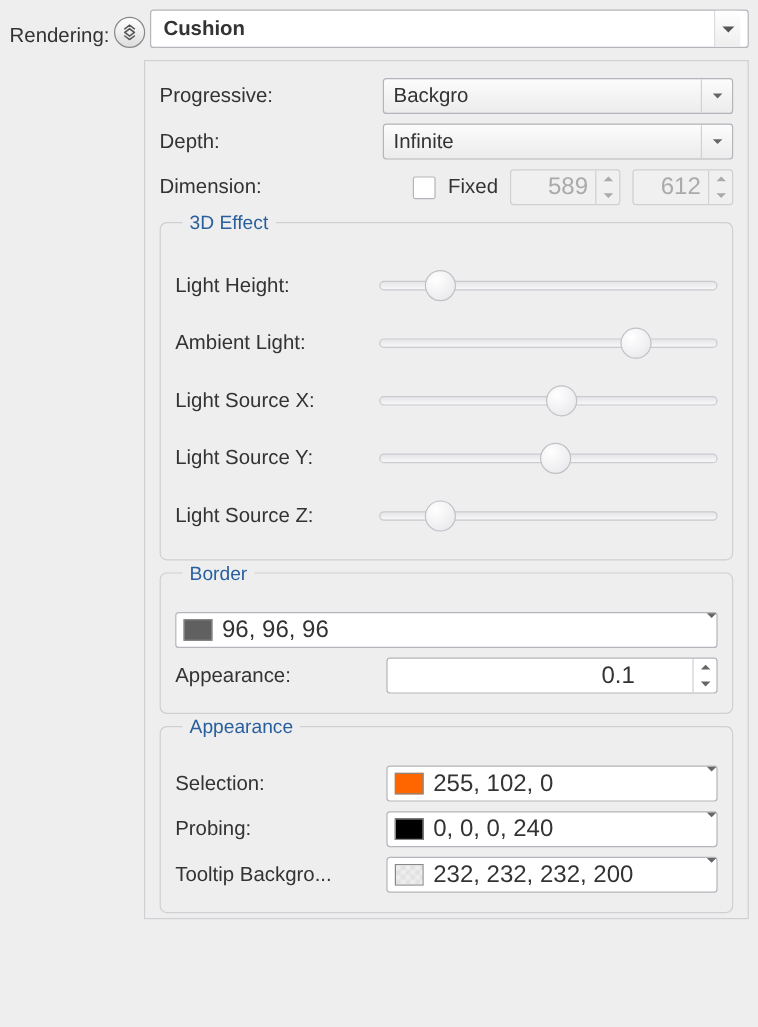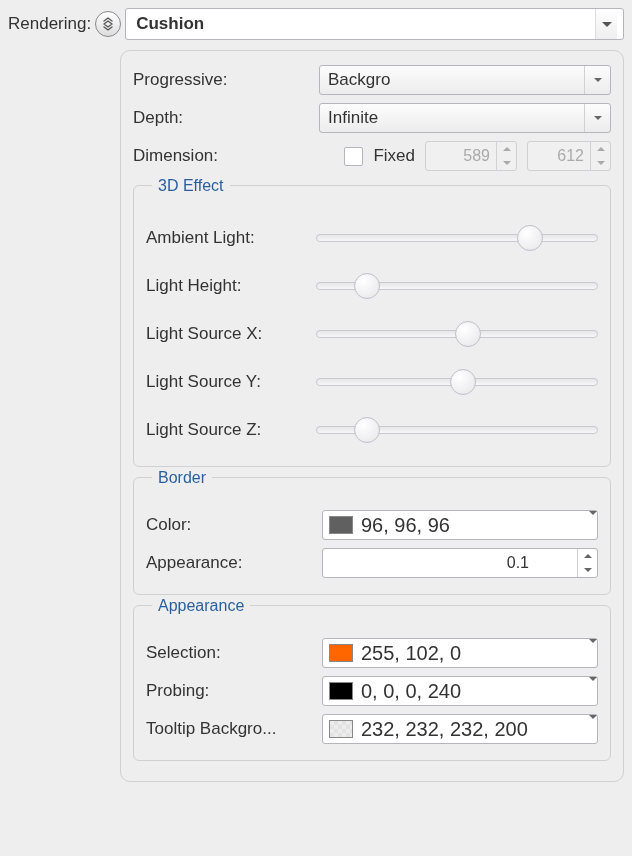--- a/index.html
+++ b/index.html
@@ -5,21 +5,21 @@
   * { box-sizing: border-box; }
   body {
     margin: 0;
     padding: 8px;
     font-family: Verdana, -apple-system, Segoe UI, Arial, sans-serif;
     font-size: 17px;
     background: #eeeeee;
     color: #333;
     width: 632px;
   }
-  .top-row { display: flex; align-items: center; gap: 4px; margin-bottom: 10px; }
+  .top-row { display: flex; align-items: flex-end; gap: 4px; margin-bottom: 10px; }
   .top-label { font-size: 17px; }
   .expand-btn {
     width: 26px; height: 26px; border-radius: 50%;
     border: 1px solid #888; background: linear-gradient(#fff,#ddd);
     display: inline-flex; align-items: center; justify-content: center;
     font-size: 12px; cursor: pointer;
   }
   .expand-btn svg { width: 14px; height: 14px; }
   .combo {
     flex: 1;
@@ -37,23 +37,23 @@
     background: linear-gradient(#fff,#eee);
   }
   .caret {
     width: 0; height: 0; border-left: 5px solid transparent; border-right: 5px solid transparent;
     border-top: 5px solid #555;
   }
   .caret.sm { border-left-width:4px;border-right-width:4px;border-top-width:4px;border-top-color:#666;}
   .panel {
     margin-left: 112px;
     border: 1px solid #cfcfd4;
-    border-radius: 10px;
+    border-radius: 0;
     background: #eeeeee;
-    padding: 10px 12px 20px 12px;
+    padding: 10px 12px 4px 12px;
   }
   .row {
     display: flex; align-items: center; min-height: 38px; gap: 6px;
   }
   .row-label { width: 180px; font-size: 17px; }
   .row-ctrl { flex: 1; }
   .select {
     display: flex; align-items: center; height: 30px;
     border: 1px solid #b5b5bb; border-radius: 3px; background: linear-gradient(#fcfcfc,#ececec);
     padding-left: 8px; justify-content: space-between;
@@ -66,21 +66,21 @@
   .checkbox {
     width: 19px; height: 19px; border: 1px solid #b5b5bb; background: #fff; border-radius: 2px;
   }
   .fixed-label { font-size: 17px; }
   .spinner {
     display: flex; align-items: center; height: 30px;
     border: 1px solid #cfcfd4; border-radius: 3px; background: #f0f0f0;
     padding-left: 8px;
   }
   .spinner.enabled { background:#fff; border-color:#b5b5bb;gap:42px; }
-  .spinner-val { flex:1; text-align:right; padding-right:6px; color:#aaa; font-size:16px; }
+  .spinner-val { flex:1; text-align:right; padding-right:6px; color:#aaa; font-size:20px; }
   .spinner.enabled .spinner-val { color:#333; }
   .spin-btns {
     width: 20px; height: 100%; border-left: 1px solid #d0d0d5;
     display:flex; flex-direction:column;
   }
   .spin-up, .spin-down { flex:1; display:flex; align-items:center; justify-content:center; }
   .tri-up { width:0;height:0;border-left:4px solid transparent;border-right:4px solid transparent;border-bottom:4px solid #aaa;}
   .tri-down{ width:0;height:0;border-left:4px solid transparent;border-right:4px solid transparent;border-top:4px solid #aaa;}
   .spinner.enabled .tri-up { border-bottom-color:#666;}
   .spinner.enabled .tri-down{ border-top-color:#666;}
@@ -209,32 +209,32 @@
               <span class="tri-down"></span>
             </span>
           </span>
       </div>
     </div>
   </div>
 
   <div class="fieldset">
     <div class="legend">3D Effect</div>
     <div class="slider-row">
+      <div class="slider-label">Light Height:</div>
+      <div class="slider">
+        <div class="slider-track">
+            <div class="slider-thumb" style="left:18%"></div>
+          </div>
+      </div>
+    </div>
+    <div class="slider-row">
       <div class="slider-label">Ambient Light:</div>
       <div class="slider">
         <div class="slider-track">
             <div class="slider-thumb" style="left:76%"></div>
-          </div>
-      </div>
-    </div>
-    <div class="slider-row">
-      <div class="slider-label">Light Height:</div>
-      <div class="slider">
-        <div class="slider-track">
-            <div class="slider-thumb" style="left:18%"></div>
           </div>
       </div>
     </div>
     <div class="slider-row">
       <div class="slider-label">Light Source X:</div>
       <div class="slider">
         <div class="slider-track">
             <div class="slider-thumb" style="left:54%"></div>
           </div>
       </div>
@@ -253,21 +253,20 @@
         <div class="slider-track">
             <div class="slider-thumb" style="left:18%"></div>
           </div>
       </div>
     </div>
   </div>
 
   <div class="fieldset">
     <div class="legend">Border</div>
     <div class="row">
-      <div class="row-label" style="width:170px">Color:</div>
       <div class="row-ctrl">
         <div class="color-select">
           <span class="color-swatch" style="background:#606060"></span>
           <span class="color-text">96, 96, 96</span>
           <span class="sel-caret"><span class="caret sm"></span></span>
         </div>
       </div>
     </div>
     <div class="row">
       <div class="row-label" style="width:170px">Appearance:</div>

